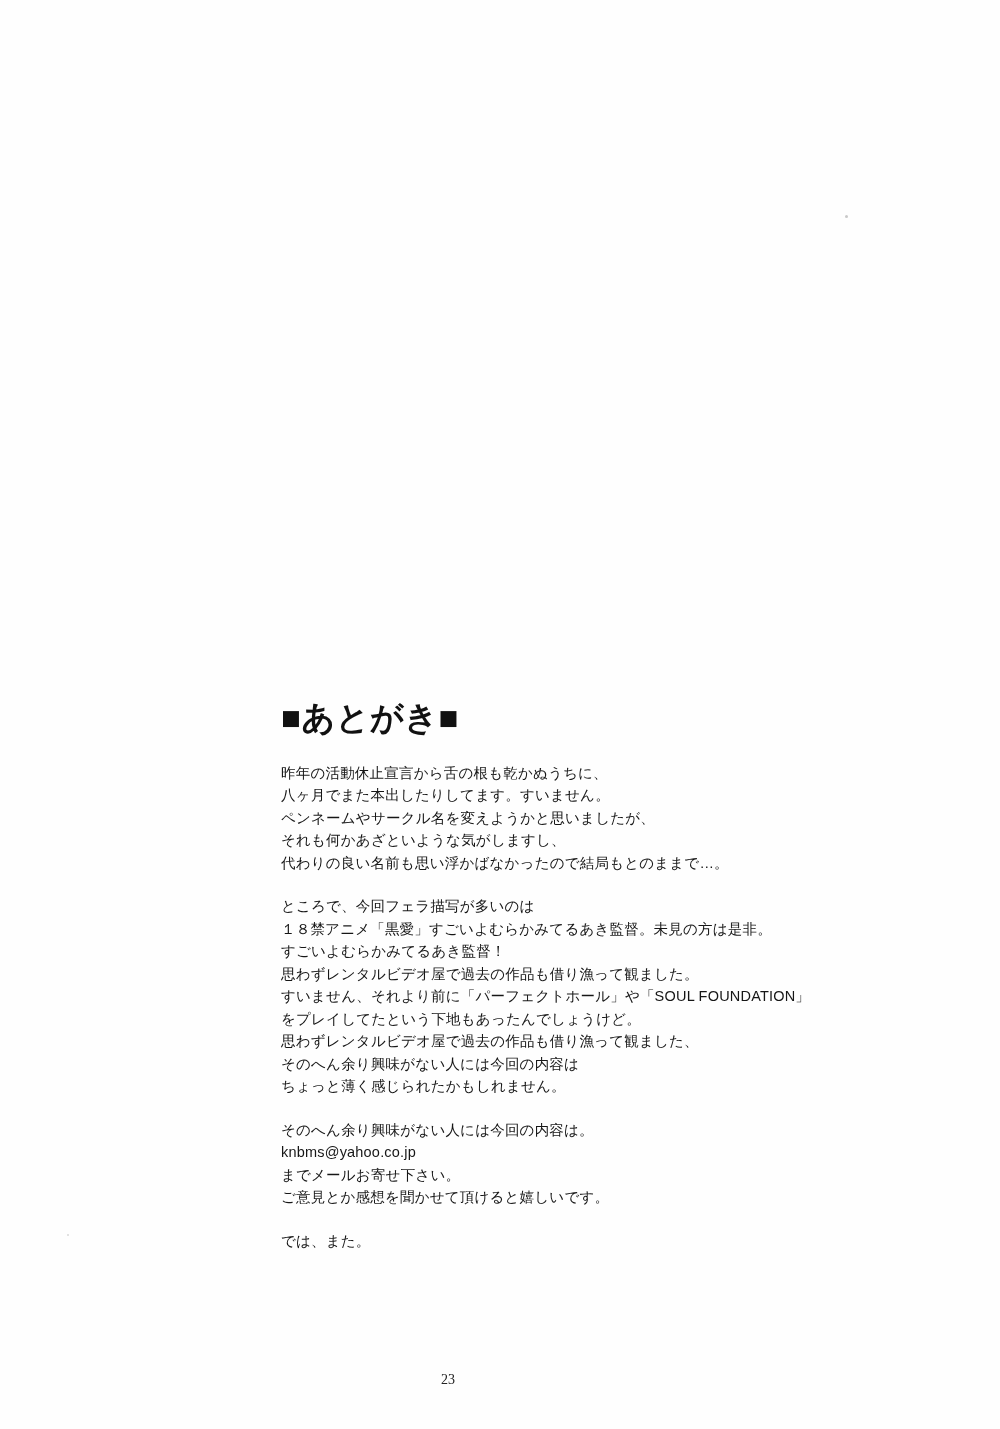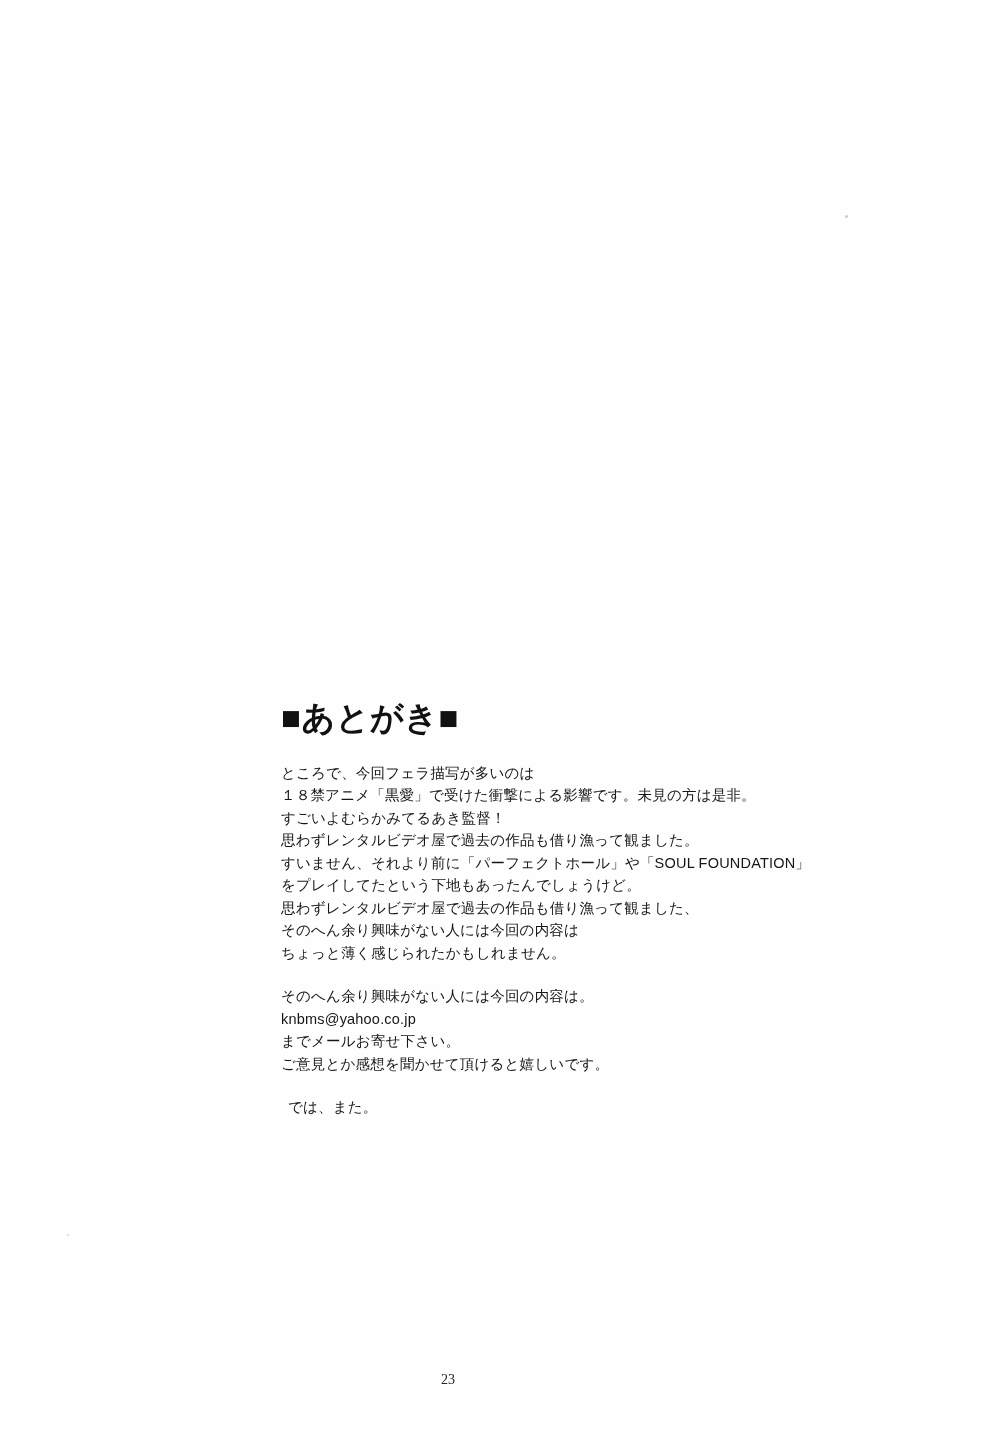--- a/index.html
+++ b/index.html
@@ -37,21 +37,20 @@
   }
   .para {
     font-size: 14.5px;
     line-height: 22.5px;
     color: #161616;
     margin: 0 0 21px 0;
     letter-spacing: 0.2px;
   }
   .para:last-child {
     margin-bottom: 0;
-    margin-left: 7px;
   }
   .para .line {
     display: block;
     white-space: nowrap;
   }
   .page-number {
     position: absolute;
     left: 0;
     top: 1372px;
     width: 896px;
@@ -72,24 +71,31 @@
 <body>
 
 <div class="page">
 
   <div class="speck speck-a"></div>
   <div class="speck speck-b"></div>
 
   <div class="afterword">
     <h1 class="afterword-title">■あとがき■</h1>
 
+    <p class="para">
+      <span class="line">昨年の活動休止宣言から舌の根も乾かぬうちに、</span>
+      <span class="line">八ヶ月でまた本出したりしてます。すいません。</span>
+      <span class="line">ペンネームやサークル名を変えようかと思いましたが、</span>
+      <span class="line">それも何かあざといような気がしますし、</span>
+      <span class="line">代わりの良い名前も思い浮かばなかったので結局もとのままで…。</span>
+    </p>
 
     <p class="para">
       <span class="line">ところで、今回フェラ描写が多いのは</span>
-      <span class="line">１８禁アニメ「黒愛」で受けた衝撃による影響です。未見の方は是非。</span>
+      <span class="line">１８禁アニメ「黒愛」すごいよむらかみてるあき監督。未見の方は是非。</span>
       <span class="line">すごいよむらかみてるあき監督！</span>
       <span class="line">思わずレンタルビデオ屋で過去の作品も借り漁って観ました。</span>
       <span class="line">すいません、それより前に「パーフェクトホール」や「SOUL FOUNDATION」</span>
       <span class="line">をプレイしてたという下地もあったんでしょうけど。</span>
       <span class="line">思わずレンタルビデオ屋で過去の作品も借り漁って観ました、</span>
       <span class="line">そのへん余り興味がない人には今回の内容は</span>
       <span class="line">ちょっと薄く感じられたかもしれません。</span>
     </p>
 
     <p class="para">

